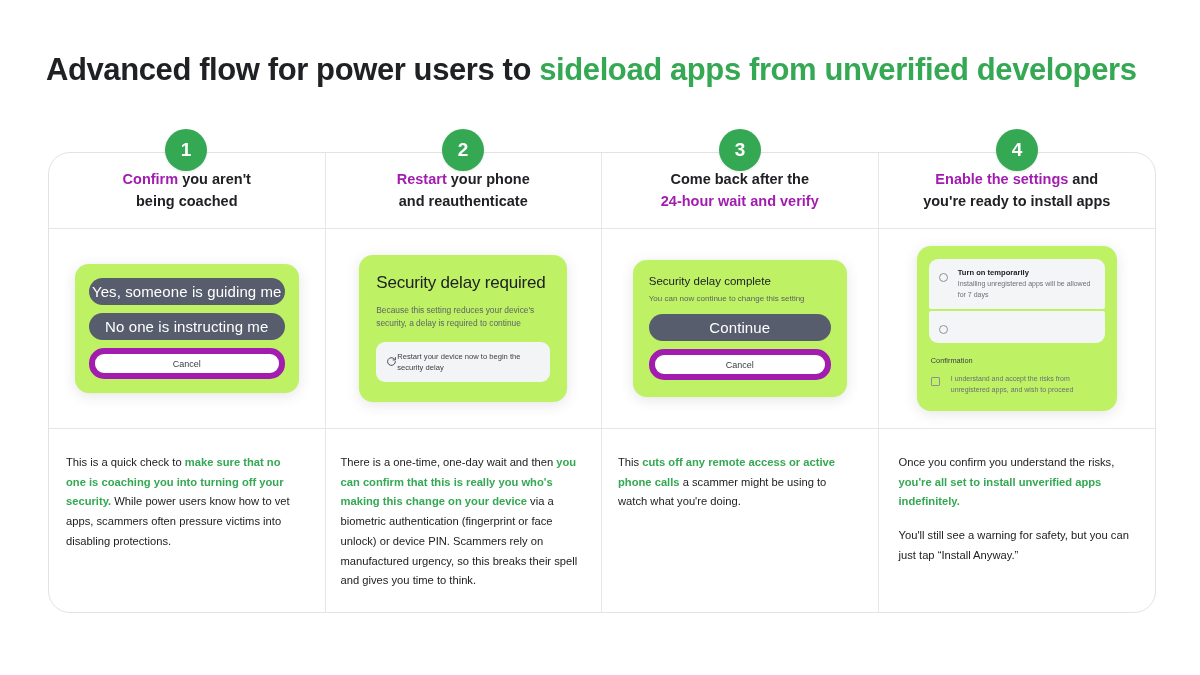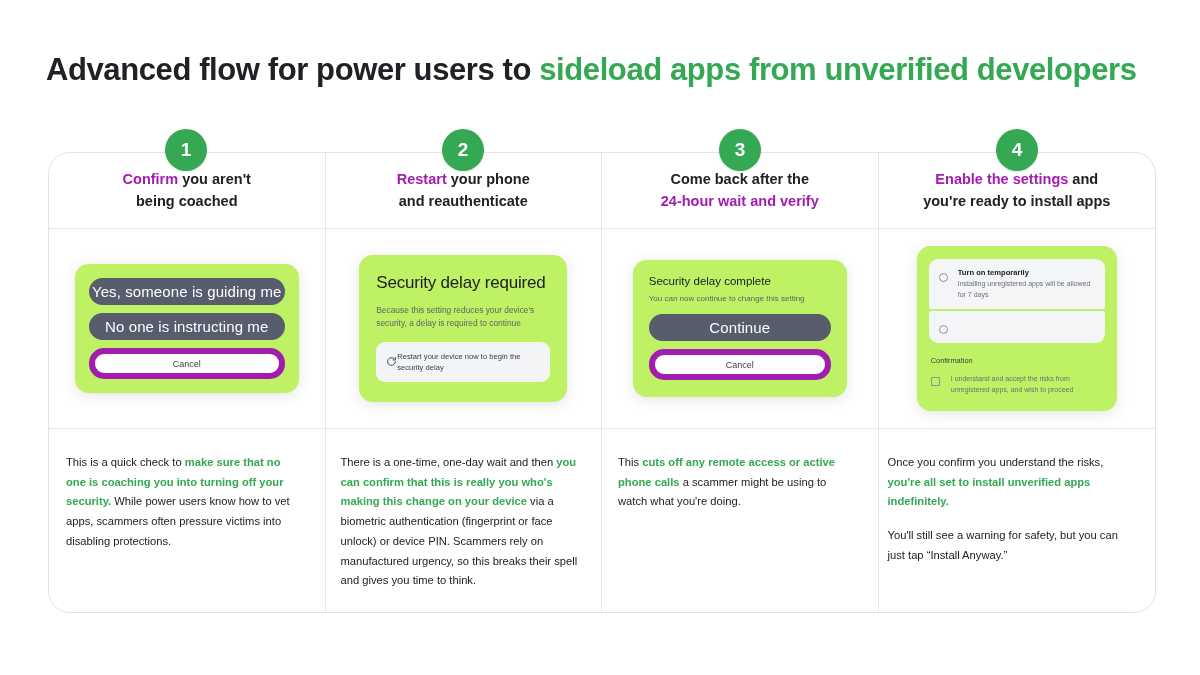--- a/index.html
+++ b/index.html
@@ -149,21 +149,21 @@
     font-size: 11.2px;
     line-height: 1.76;
     color: #202124;
   }
   .desc .g { color: #34a853; font-weight: 700; }
   .desc .gap { display: block; height: 14px; }
 
   .pcol1 { padding-left: 17px; }
   .pcol2 { padding-left: 16px; }
   .pcol3 { padding-left: 15px; }
-  .pcol4 { padding-left: 9px; }
+  .pcol4 { padding-left: 20px; }
 </style>
 </head>
 <body>
 
 <div class="page">
 
   <div class="title">
     <span>Advanced flow for power users to </span><span class="hl">sideload apps from unverified developers</span>
   </div>
 

